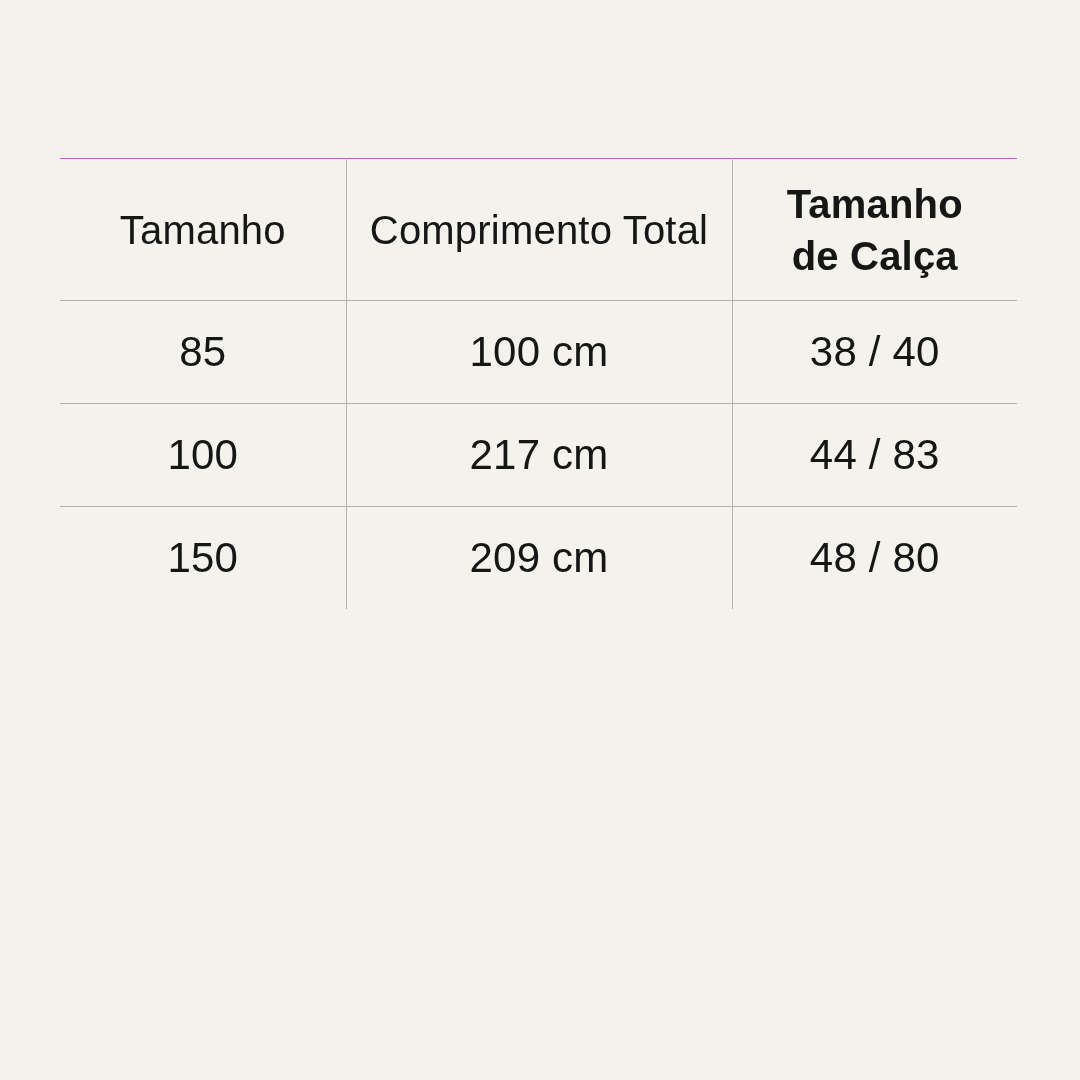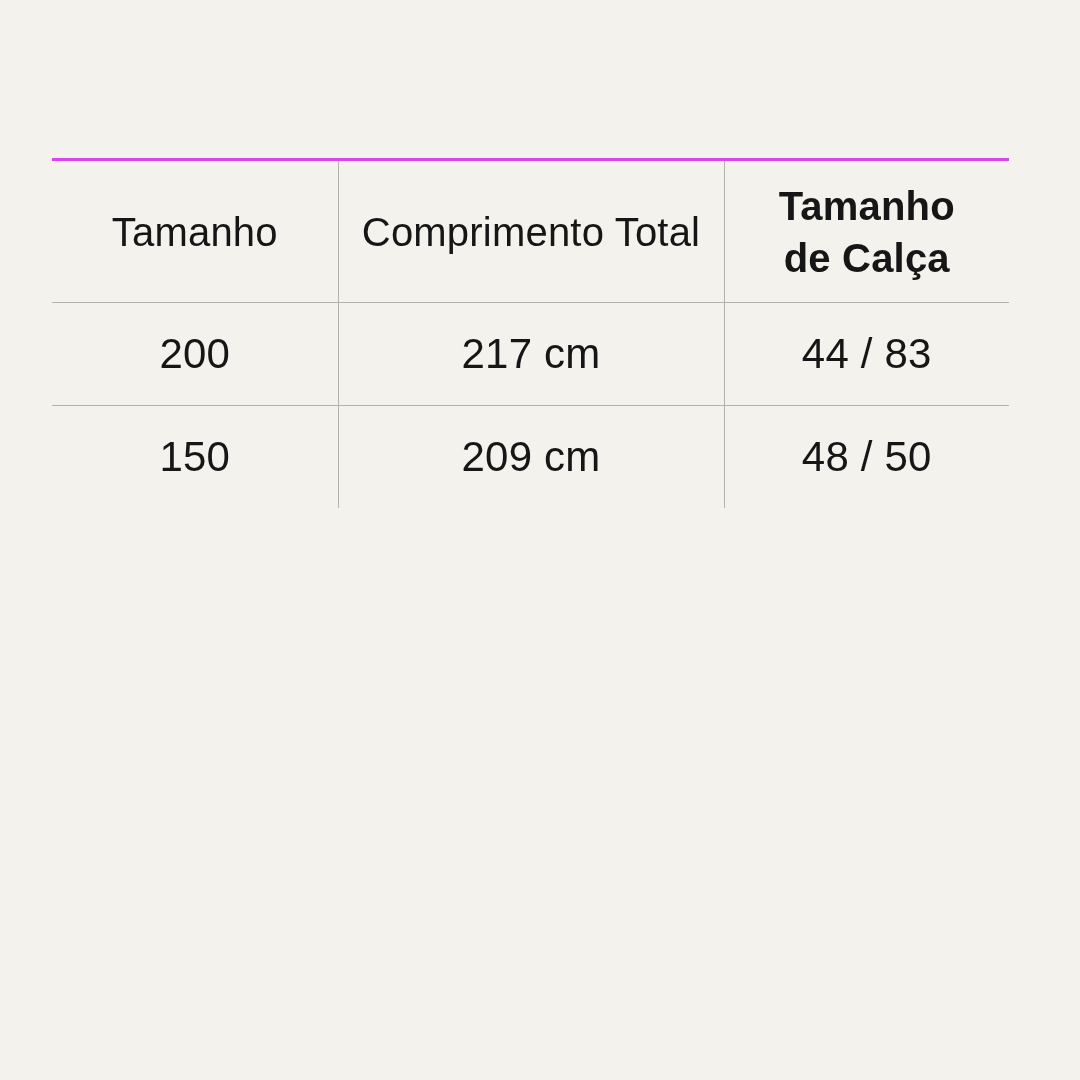--- a/index.html
+++ b/index.html
@@ -15,26 +15,26 @@
     position: relative;
     overflow: hidden;
   }
   .page {
     position: absolute;
     inset: 0;
     background: #f4f2ec;
   }
   table.size-chart {
     position: absolute;
-    left: 52px;
+    left: 60px;
     top: 158px;
     width: 957px;
     border-collapse: collapse;
     table-layout: fixed;
-    border-top: 3px solid #d946ef;
+    border-top: 1px solid #d946ef;
   }
   col.c1 { width: 286px; }
   col.c2 { width: 386px; }
   col.c3 { width: 285px; }
   th, td {
     padding: 0;
     text-align: center;
     vertical-align: middle;
     font-weight: 500;
     letter-spacing: 0.2px;
@@ -72,24 +72,29 @@
     </colgroup>
     <thead>
       <tr class="ruled">
         <th class="col-divider">Tamanho</th>
         <th class="col-divider">Comprimento Total</th>
         <th><span class="wrap-narrow">Tamanho de Calça</span></th>
       </tr>
     </thead>
     <tbody>
       <tr class="ruled">
-        <td class="col-divider">200</td>
+        <td class="col-divider">85</td>
+        <td class="col-divider">100 cm</td>
+        <td>38 / 40</td>
+      </tr>
+      <tr class="ruled">
+        <td class="col-divider">100</td>
         <td class="col-divider">217 cm</td>
         <td>44 / 83</td>
       </tr>
       <tr>
         <td class="col-divider">150</td>
         <td class="col-divider">209 cm</td>
-        <td>48 / 50</td>
+        <td>48 / 80</td>
       </tr>
     </tbody>
   </table>
 </div>
 
 </body></html>

